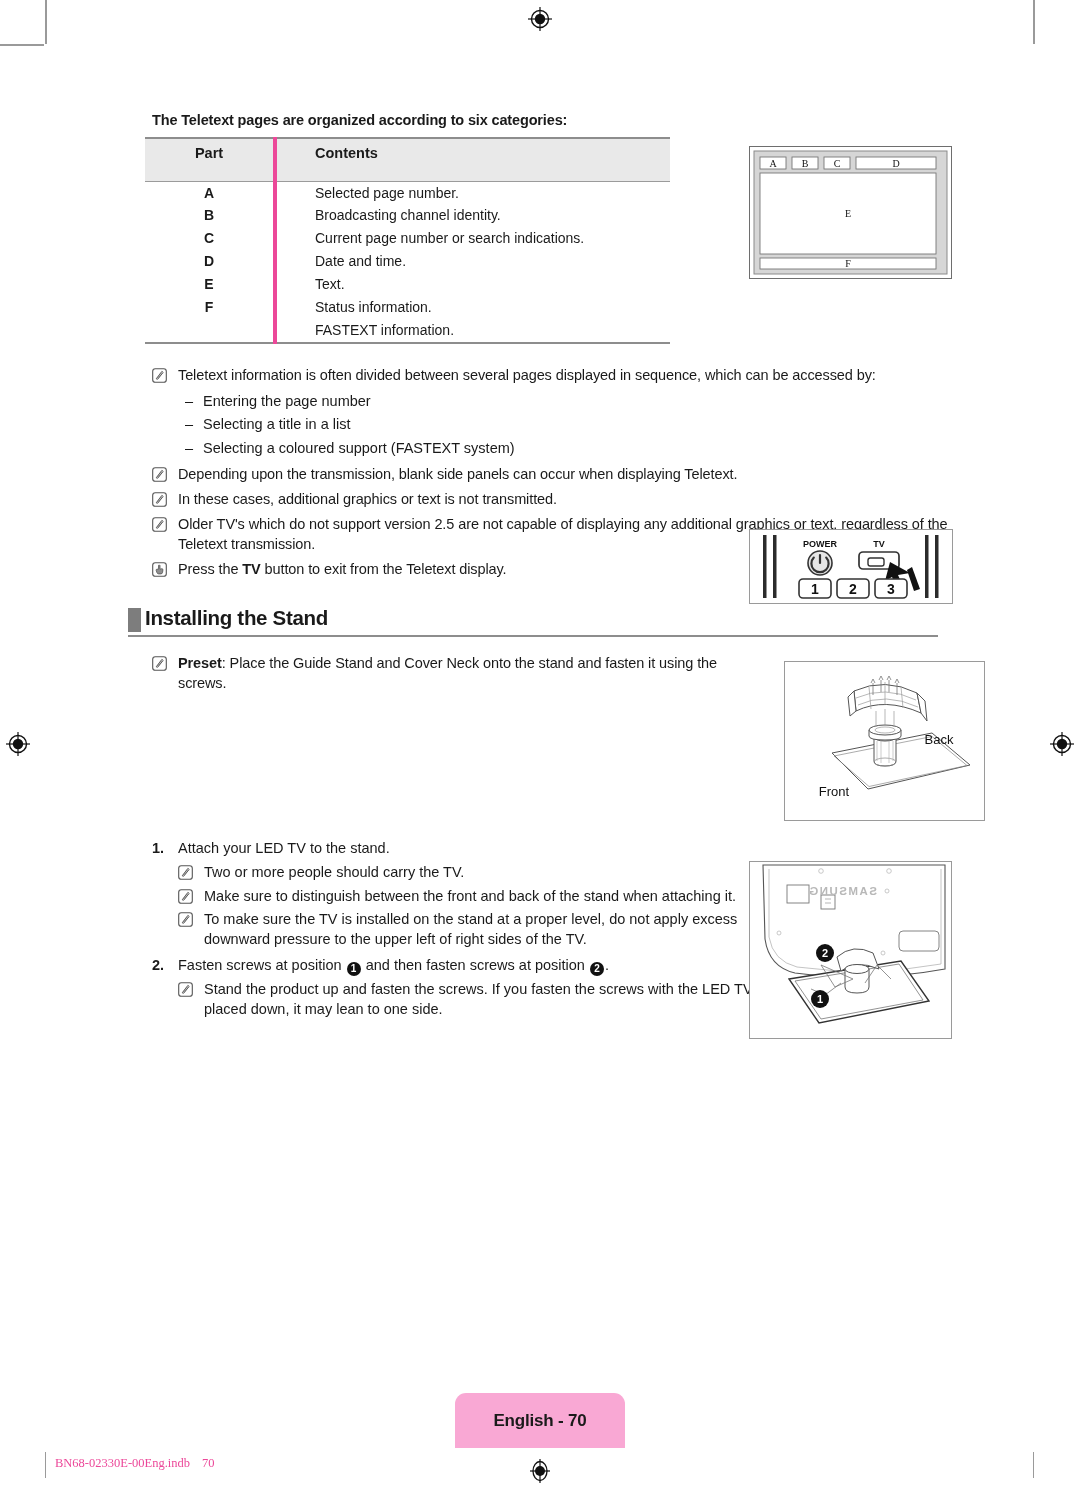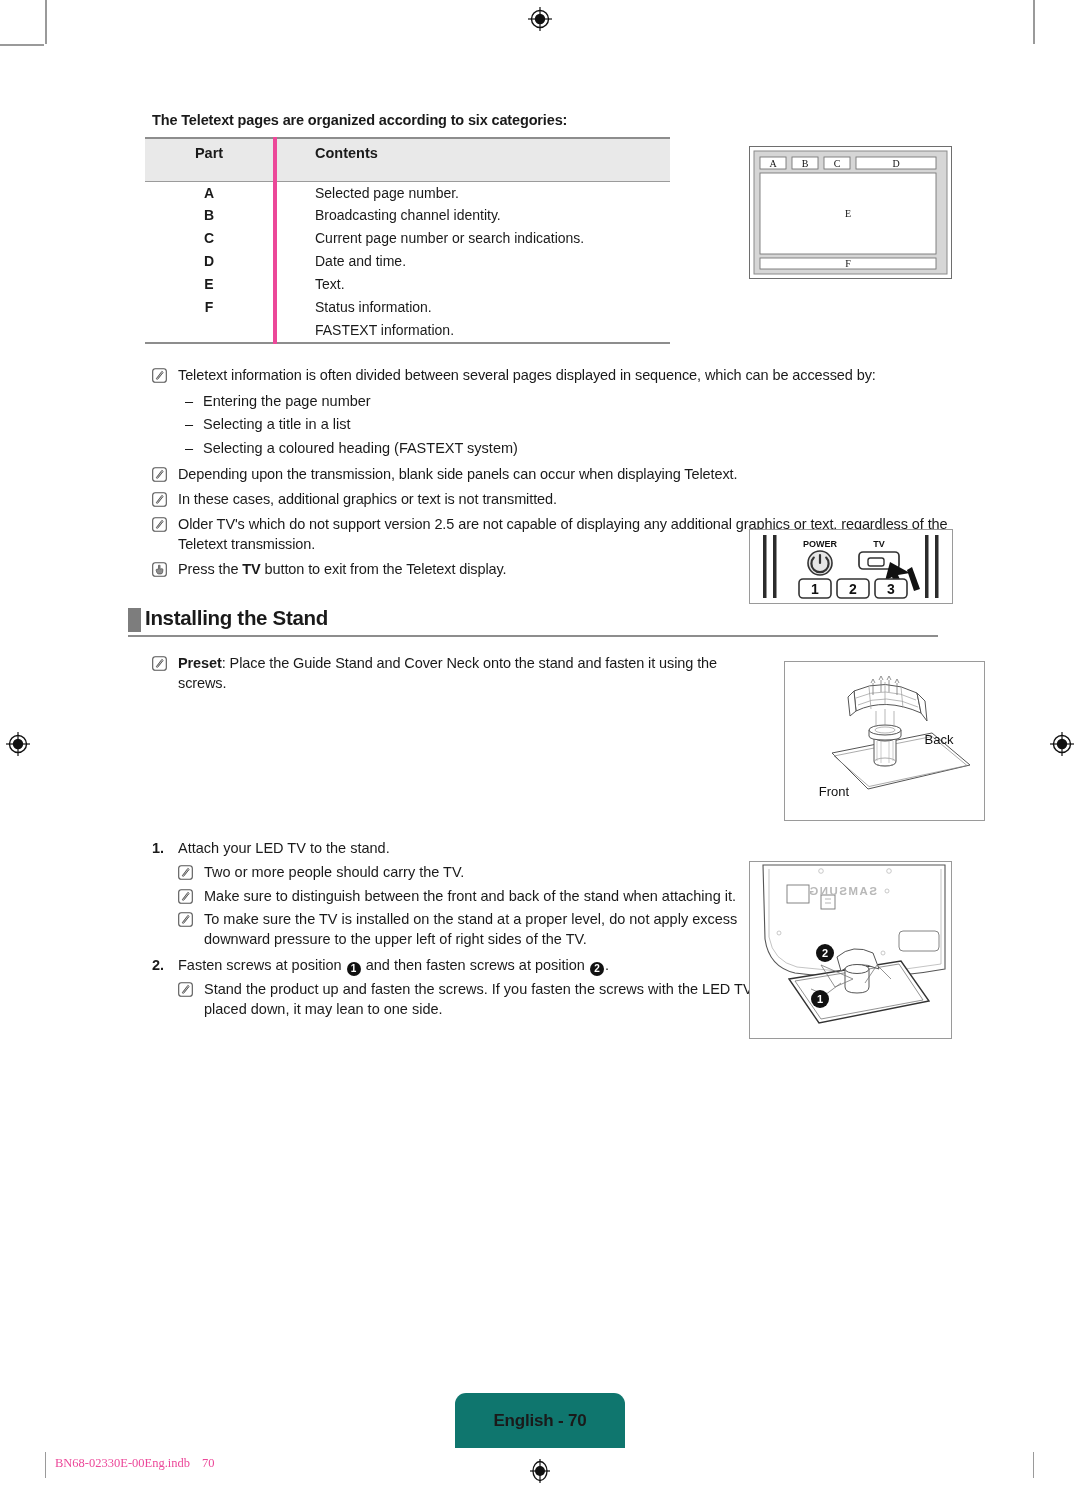--- a/index.html
+++ b/index.html
@@ -65,21 +65,21 @@
     font-weight:bold;vertical-align:-2px;margin:0 1px;
   }
 
   
   .fig{position:absolute;background:#fff;}
   .fig svg{display:block;}
 
   
   .tab{
     position:absolute;left:455px;top:1393px;width:170px;height:55px;
-    background:#0f766e;border-radius:11px 11px 0 0;
+    background:#f9a8d4;border-radius:11px 11px 0 0;
     font-size:17px;font-weight:bold;color:#1a1a1a;
     display:flex;align-items:center;justify-content:center;letter-spacing:-0.2px;
   }
 
   
   .ftr{position:absolute;top:1456px;font-family:"Liberation Serif",serif;font-size:12.5px;color:#ec4899;}
   .ftr.l{left:55px;}
   .ftr.r{right:42px;margin-top:36px;}
   .ftr .gap{display:inline-block;width:12px;}
   .ftrline{position:absolute;width:1px;height:26px;background:#9a9a9a;top:1452px;}
@@ -185,21 +185,21 @@
       <div class="subdash">
         <span class="d">–</span>
         <span>Entering the page number</span>
       </div>
       <div class="subdash">
         <span class="d">–</span>
         <span>Selecting a title in a list</span>
       </div>
       <div class="subdash" style="margin-bottom:6px;">
         <span class="d">–</span>
-        <span>Selecting a coloured heading (FASTEXT system)</span>
+        <span>Selecting a coloured support (FASTEXT system)</span>
       </div>
 
 
       <div class="note">
         <span class="ic">
           <svg viewBox="0 0 15 15">
               <rect x="0.7" y="0.7" width="13.6" height="13.6" rx="2.6" fill="#fff" stroke="#555" stroke-width="1.1"></rect>
               <path d="M4.2 10.8 L9.9 3.3 L11.2 4.4 L5.6 11.3 Z" fill="none" stroke="#555" stroke-width="0.9"></path>
               <path d="M5.1 10.2 L9.6 4.4 M6.0 10.7 L10.3 5.0" stroke="#555" stroke-width="0.55"></path>
             </svg>

